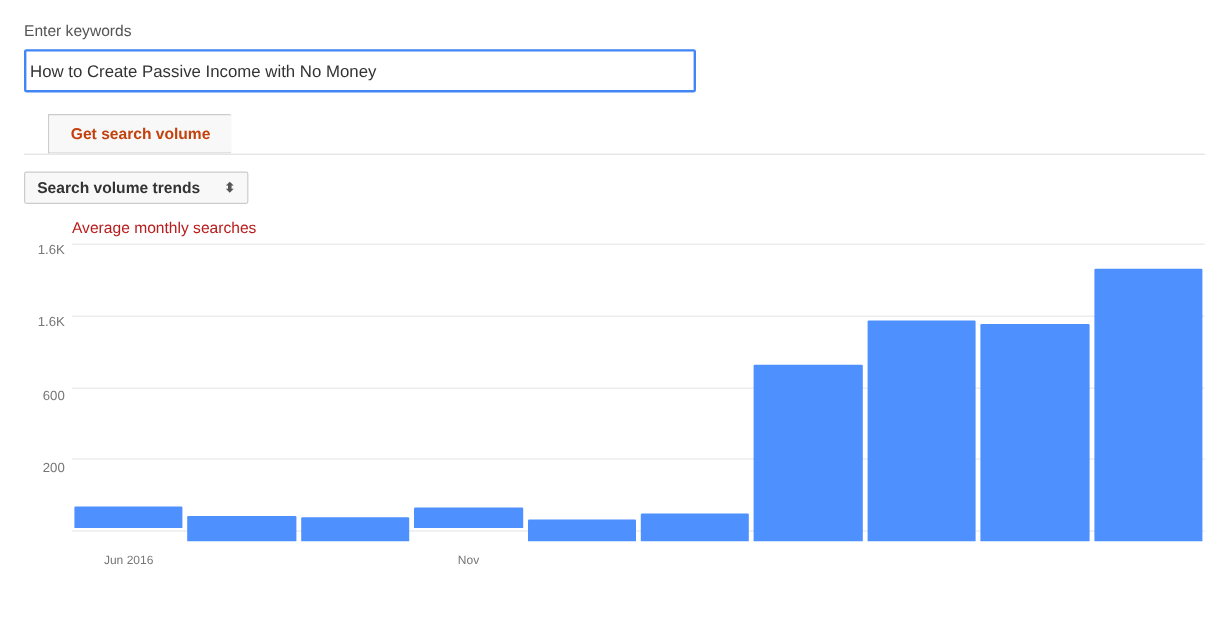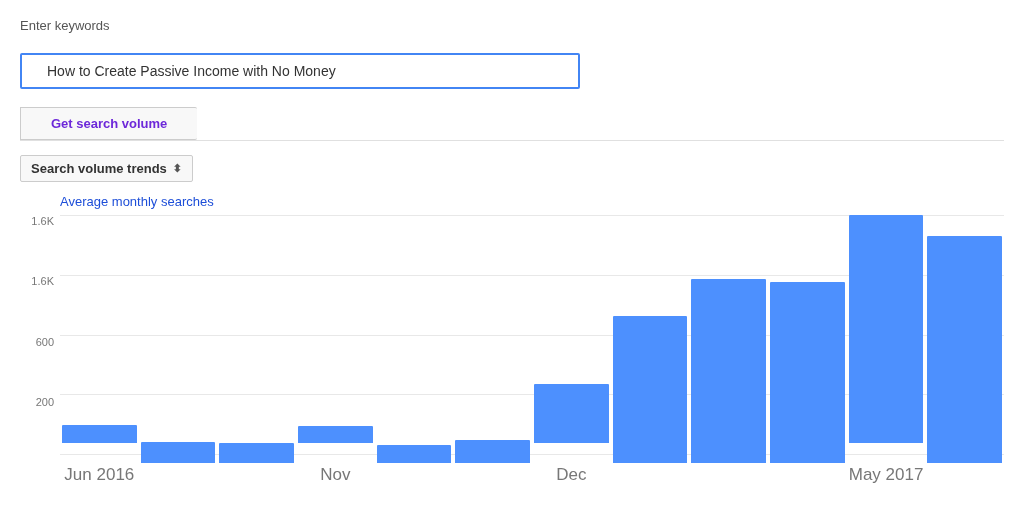--- a/index.html
+++ b/index.html
@@ -10,46 +10,47 @@
       width: 1024px;
       height: 523px;
       overflow: hidden;
     }
     .container {
       padding: 18px 20px 10px 20px;
     }
     .enter-keywords-label {
       font-size: 13px;
       color: #555;
-      margin-bottom: 20px;
+      margin-bottom: 8px;
     }
     .keyword-input {
       width: 560px;
-      padding: 8px 25px;
+      padding: 8px 3px;
       font-size: 14px;
       border: 2px solid #4285f4;
       border-radius: 2px;
       outline: none;
       color: #333;
       display: block;
     }
     .button-row {
       margin-top: 18px;
       display: flex;
       gap: 0;
     }
     .btn {
-      padding: 8px 30px;
+      padding: 8px 18px;
       font-size: 13px;
       font-weight: bold;
       border: 1px solid #ccc;
       background: #f8f8f8;
       cursor: pointer;
       border-radius: 2px;
-      color: #6d28d9;
+      color: #c2410c;
+      margin-left: 20px;
     }
     .btn:first-child {
       border-right: none;
       border-radius: 2px 0 0 2px;
     }
     .btn:last-child {
       border-radius: 0 2px 2px 0;
     }
     .chart-section {
       margin-top: 0;
@@ -63,29 +64,29 @@
       display: inline-flex;
       align-items: center;
       border: 1px solid #ccc;
       border-radius: 2px;
       padding: 5px 10px;
       background: #f8f8f8;
       cursor: pointer;
       font-size: 13px;
       font-weight: bold;
       color: #333;
-      gap: 6px;
+      gap: 20px;
     }
     .trends-dropdown .arrows {
       font-size: 11px;
       color: #555;
     }
     .chart-label {
       font-size: 13px;
-      color: #1d4ed8;
+      color: #b91c1c;
       margin-bottom: 6px;
       padding-left: 40px;
     }
     .chart-area {
       display: flex;
       align-items: flex-end;
       padding-left: 40px;
       position: relative;
       height: 270px;
     }
@@ -141,21 +142,21 @@
       height: 100%;
       justify-content: flex-end;
       padding: 0 2px;
     }
     .bar {
       background: #4d90fe;
       width: 100%;
       border-radius: 1px 1px 0 0;
     }
     .x-label {
-      font-size: 17px;
+      font-size: 10px;
       color: #777;
       margin-top: 22px;
       white-space: nowrap;
       text-align: center;
     }
     .x-label.hidden {
       visibility: hidden;
     }
   </style>
 </head>
@@ -212,38 +213,30 @@
             </div>
             <div class="bar-group">
               <div class="bar" style="height: 18px;"></div>
               <div class="x-label hidden"></div>
             </div>
             <div class="bar-group">
               <div class="bar" style="height: 23px;"></div>
               <div class="x-label hidden"></div>
             </div>
             <div class="bar-group">
-              <div class="bar" style="height: 59px;"></div>
-              <div class="x-label">Dec</div>
-            </div>
-            <div class="bar-group">
               <div class="bar" style="height: 147px;"></div>
               <div class="x-label hidden"></div>
             </div>
             <div class="bar-group">
               <div class="bar" style="height: 184px;"></div>
               <div class="x-label hidden"></div>
             </div>
             <div class="bar-group">
               <div class="bar" style="height: 181px;"></div>
               <div class="x-label hidden"></div>
-            </div>
-            <div class="bar-group">
-              <div class="bar" style="height: 229px;"></div>
-              <div class="x-label">May 2017</div>
             </div>
             <div class="bar-group">
               <div class="bar" style="height: 227px;"></div>
               <div class="x-label hidden"></div>
             </div>
           </div>
       </div>
     </div>
   </div>
 </div>

